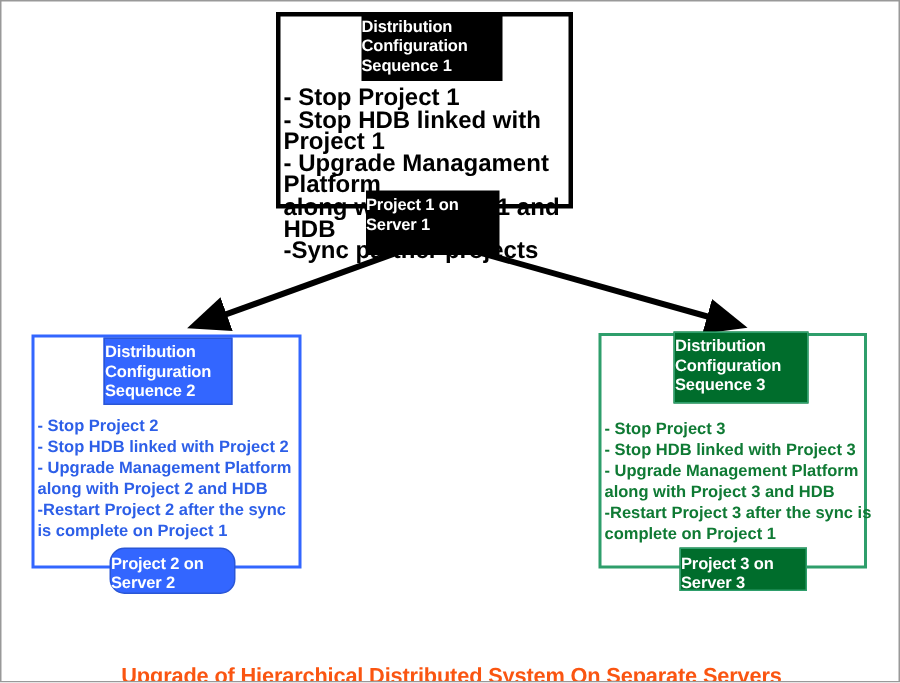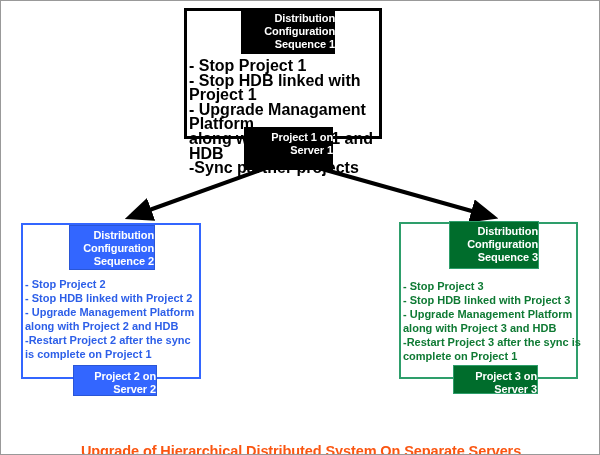--- a/index.html
+++ b/index.html
@@ -54,21 +54,21 @@
     top: 221px;
     width: 179px;
     height: 157px;
     border: 2px solid #2e9e6b;
   }
 
   
   .chip {
     position: absolute;
     box-sizing: border-box;
-    text-align: right;
+    text-align: left;
     font-weight: bold;
     line-height: 1.18;
     letter-spacing: -0.1px;
     z-index: 5;
   }
   .chip-header {
     font-size: 11px;
     padding-top: 3px;
   }
   .chip-footer {
@@ -86,21 +86,21 @@
   }
   .chip-green {
     background: #006d2c;
     color: #ffffff;
     border: 1px solid #2e9e6b;
   }
 
   #chip-top-header   { left: 240px; top: 8px;   width: 94px;  height: 45px; }
   #chip-top-footer   { left: 243px; top: 126px; width: 89px;  height: 43px; }
   #chip-left-header  { left: 68px;  top: 224px; width: 86px;  height: 45px; }
-  #chip-left-footer  { left: 72px;  top: 364px; width: 84px;  height: 31px; }
+  #chip-left-footer  { left: 72px;  top: 364px; width: 84px;  height: 31px; border-radius: 10px; }
   #chip-right-header { left: 448px; top: 220px; width: 90px;  height: 48px; }
   #chip-right-footer { left: 452px; top: 364px; width: 85px;  height: 29px; }
 
   
   .body-text {
     position: absolute;
     font-weight: bold;
     white-space: pre-line;
     z-index: 3;
   }

